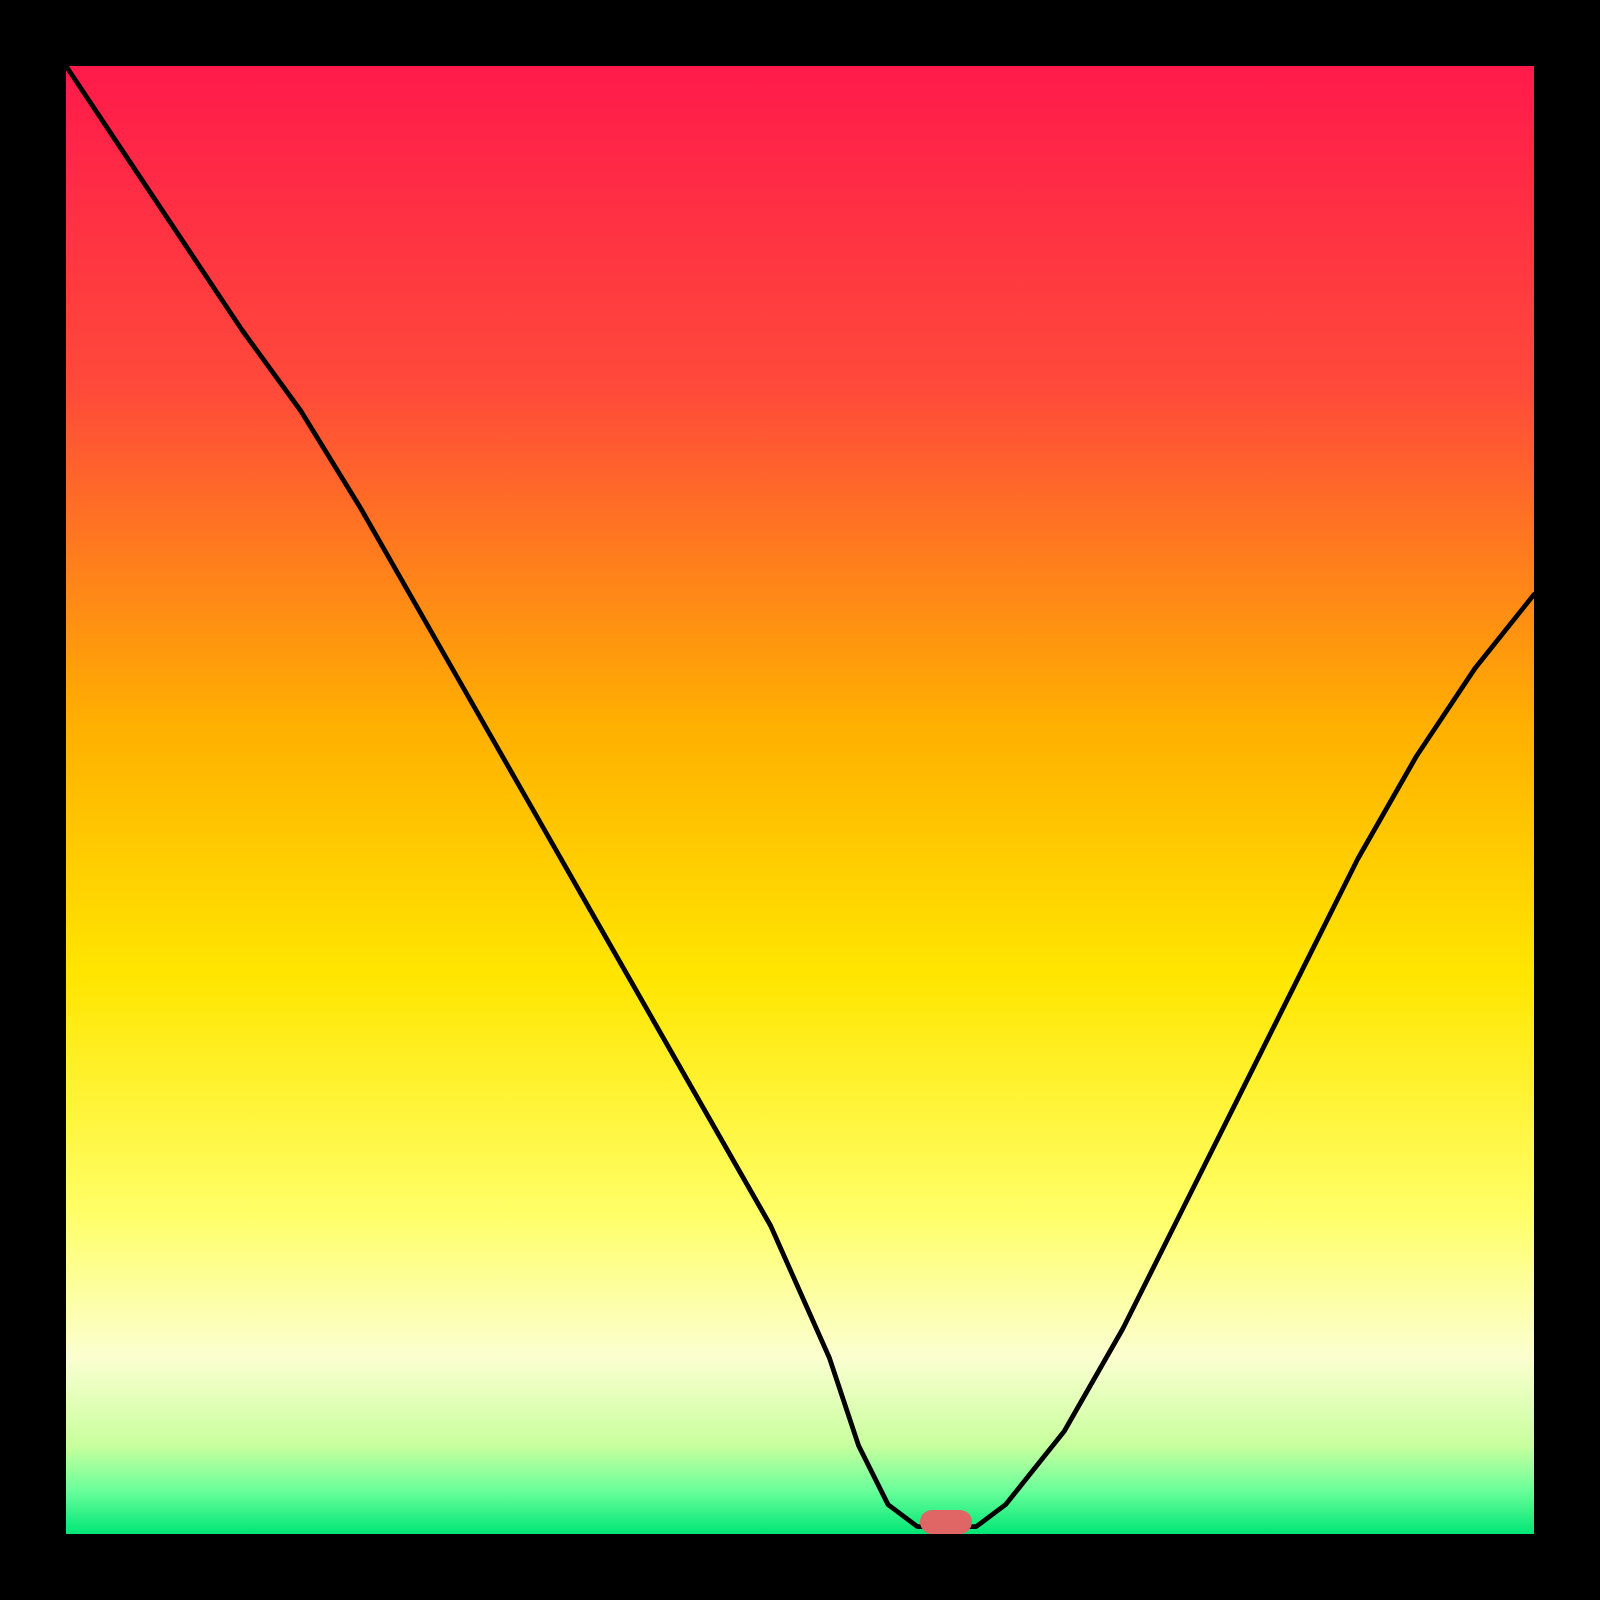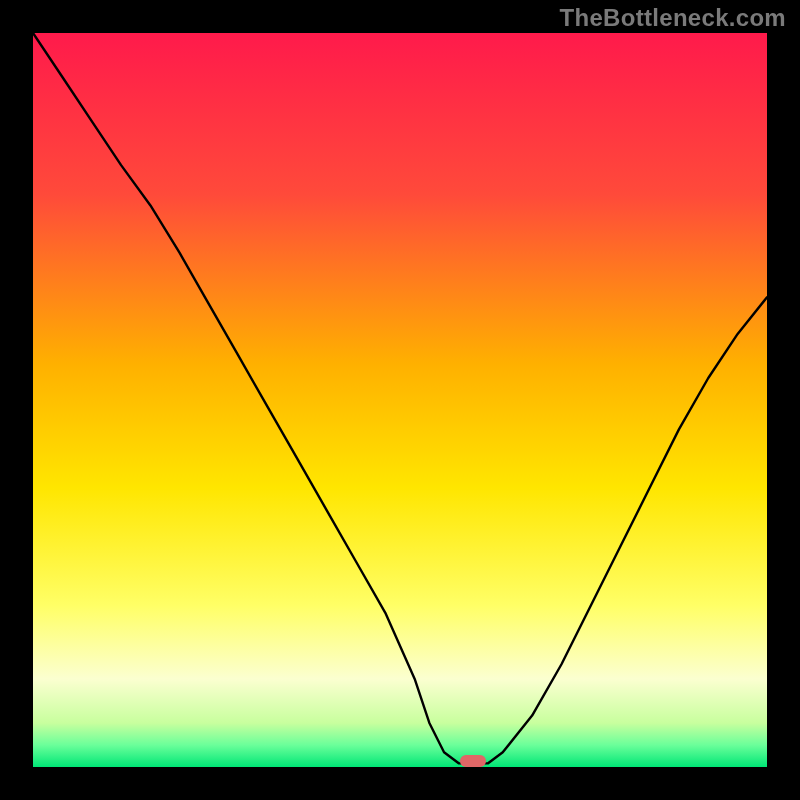--- a/index.html
+++ b/index.html
@@ -48,21 +48,20 @@
     background: #e06666;
     transform: translate(-50%, -50%);
     z-index: 5;
   }
 </style>
 </head>
 <body>
 
 <div class="frame">
 
-  <div class="watermark">TheBottleneck.com</div>
 
   <div class="plot-area">
     <svg viewBox="0 0 734 734" preserveAspectRatio="none">
       <defs>
         <linearGradient id="bg-grad" x1="0" y1="0" x2="0" y2="1">
         <stop offset="0%" stop-color="#ff1a4b"></stop>
             <stop offset="22%" stop-color="#ff4a3a"></stop>
             <stop offset="45%" stop-color="#ffb000"></stop>
             <stop offset="62%" stop-color="#ffe600"></stop>
             <stop offset="78%" stop-color="#ffff66"></stop>

